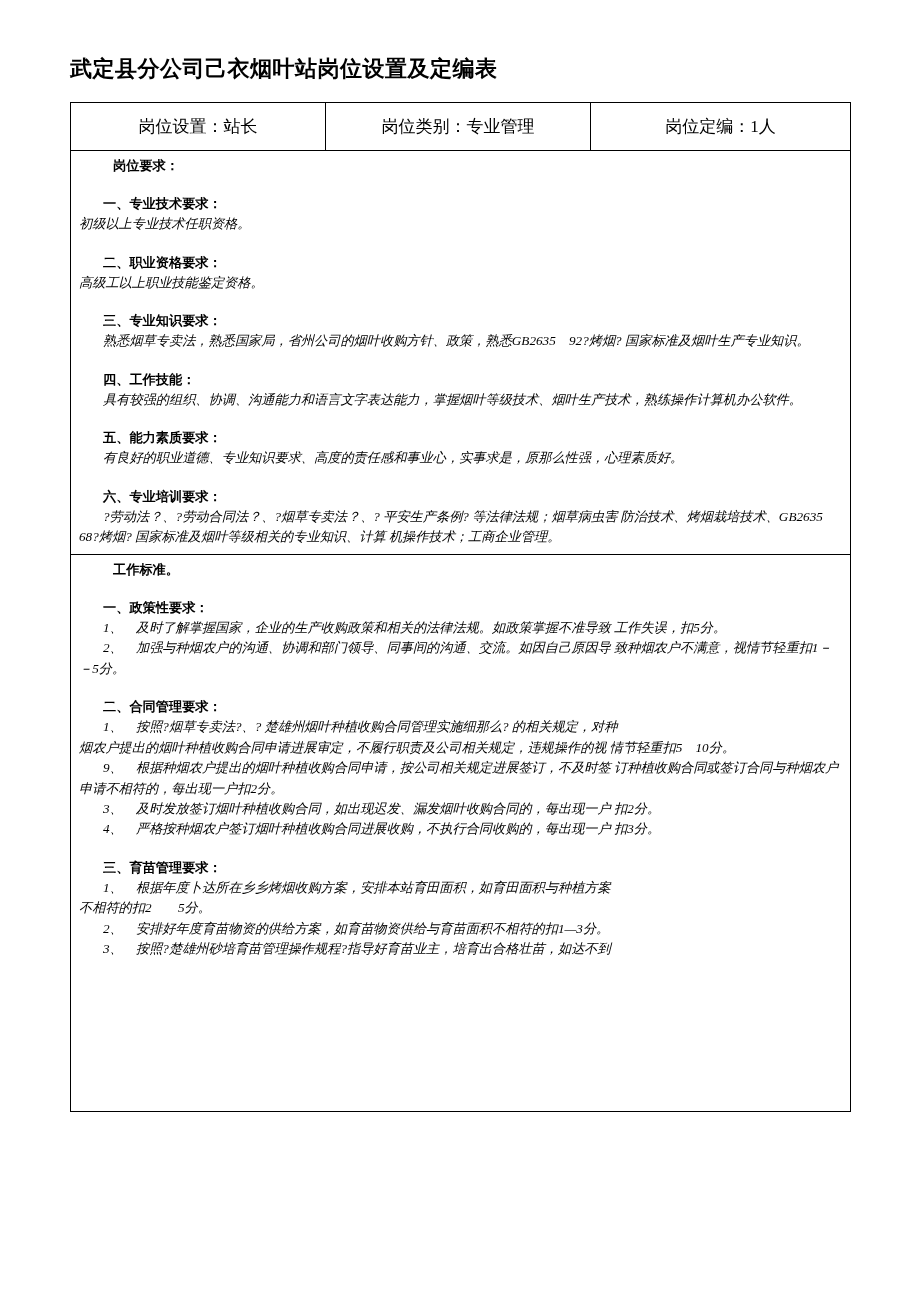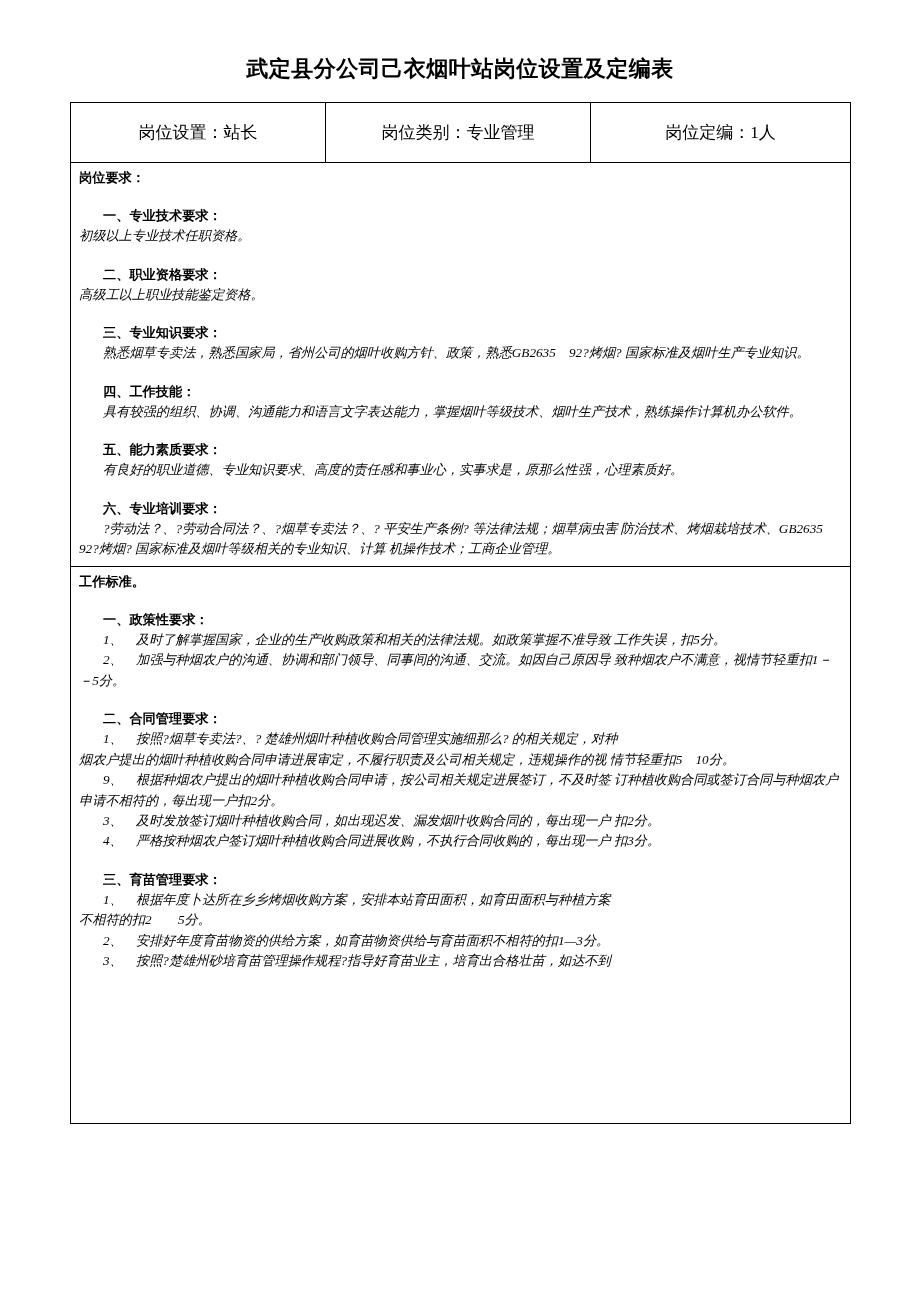--- a/index.html
+++ b/index.html
@@ -15,52 +15,52 @@
     position: relative;
     overflow: hidden;
   }
   .page {
     width: 920px;
     height: 1302px;
     box-sizing: border-box;
     padding: 44px 70px 0 70px;
   }
   .doc-title {
-    text-align: center;
     font-size: 22px;
     font-weight: bold;
     letter-spacing: 0.5px;
     margin: 10px 0 18px 0;
     font-family: "Liberation Sans", "DejaVu Sans", sans-serif;
   }
   table.main {
     border-collapse: collapse;
     width: 780px;
     table-layout: fixed;
   }
   table.main td {
     border: 1px solid #000000;
     vertical-align: top;
   }
   .hdr-cell {
     text-align: center;
     font-size: 17px;
-    padding: 18px 4px;
+    padding: 12px 4px;
     font-family: "Liberation Serif", serif;
   }
   .section-cell {
     padding: 5px 8px 6px 8px;
     font-size: 13.2px;
     line-height: 1.52;
   }
   .sec-title {
     font-weight: bold;
     font-family: "Liberation Sans", "DejaVu Sans", sans-serif;
     font-size: 13.2px;
     margin-bottom: 1px;
+    margin-left: 34px;
   }
   .sub-title {
     font-weight: bold;
     font-family: "Liberation Sans", "DejaVu Sans", sans-serif;
     font-size: 13.2px;
     text-indent: 24px;
     margin-top: 18px;
   }
   .para {
     text-indent: 24px;
@@ -107,21 +107,21 @@
         <div class="sub-title">三、专业知识要求：</div>
         <div class="para">熟悉烟草专卖法，熟悉国家局，省州公司的烟叶收购方针、政策，熟悉GB2635　92?烤烟? 国家标准及烟叶生产专业知识。</div>
 
         <div class="sub-title">四、工作技能：</div>
         <div class="para">具有较强的组织、协调、沟通能力和语言文字表达能力，掌握烟叶等级技术、烟叶生产技术，熟练操作计算机办公软件。</div>
 
         <div class="sub-title">五、能力素质要求：</div>
         <div class="para">有良好的职业道德、专业知识要求、高度的责任感和事业心，实事求是，原那么性强，心理素质好。</div>
 
         <div class="sub-title">六、专业培训要求：</div>
-        <div class="para">?劳动法？、?劳动合同法？、?烟草专卖法？、? 平安生产条例? 等法律法规；烟草病虫害 防治技术、烤烟栽培技术、GB2635 92?烤烟? 国家标准及烟叶等级相关的专业知识、计算 机操作技术；工商企业管理。</div>
+        <div class="para">?劳动法？、?劳动合同法？、?烟草专卖法？、? 平安生产条例? 等法律法规；烟草病虫害 防治技术、烤烟栽培技术、GB2635 68?烤烟? 国家标准及烟叶等级相关的专业知识、计算 机操作技术；工商企业管理。</div>
       </td>
     </tr>
     <tr>
       <td class="section-cell cut-bottom" colspan="3" style="height:545px">
         <div class="sec-title">工作标准。</div>
 
         <div class="sub-title">一、政策性要求：</div>
         <div class="para">1、　及时了解掌握国家，企业的生产收购政策和相关的法律法规。如政策掌握不准导致 工作失误，扣5分。</div>
         <div class="para">2、　加强与种烟农户的沟通、协调和部门领导、同事间的沟通、交流。如因自己原因导 致种烟农户不满意，视情节轻重扣1－－5分。</div>
 

